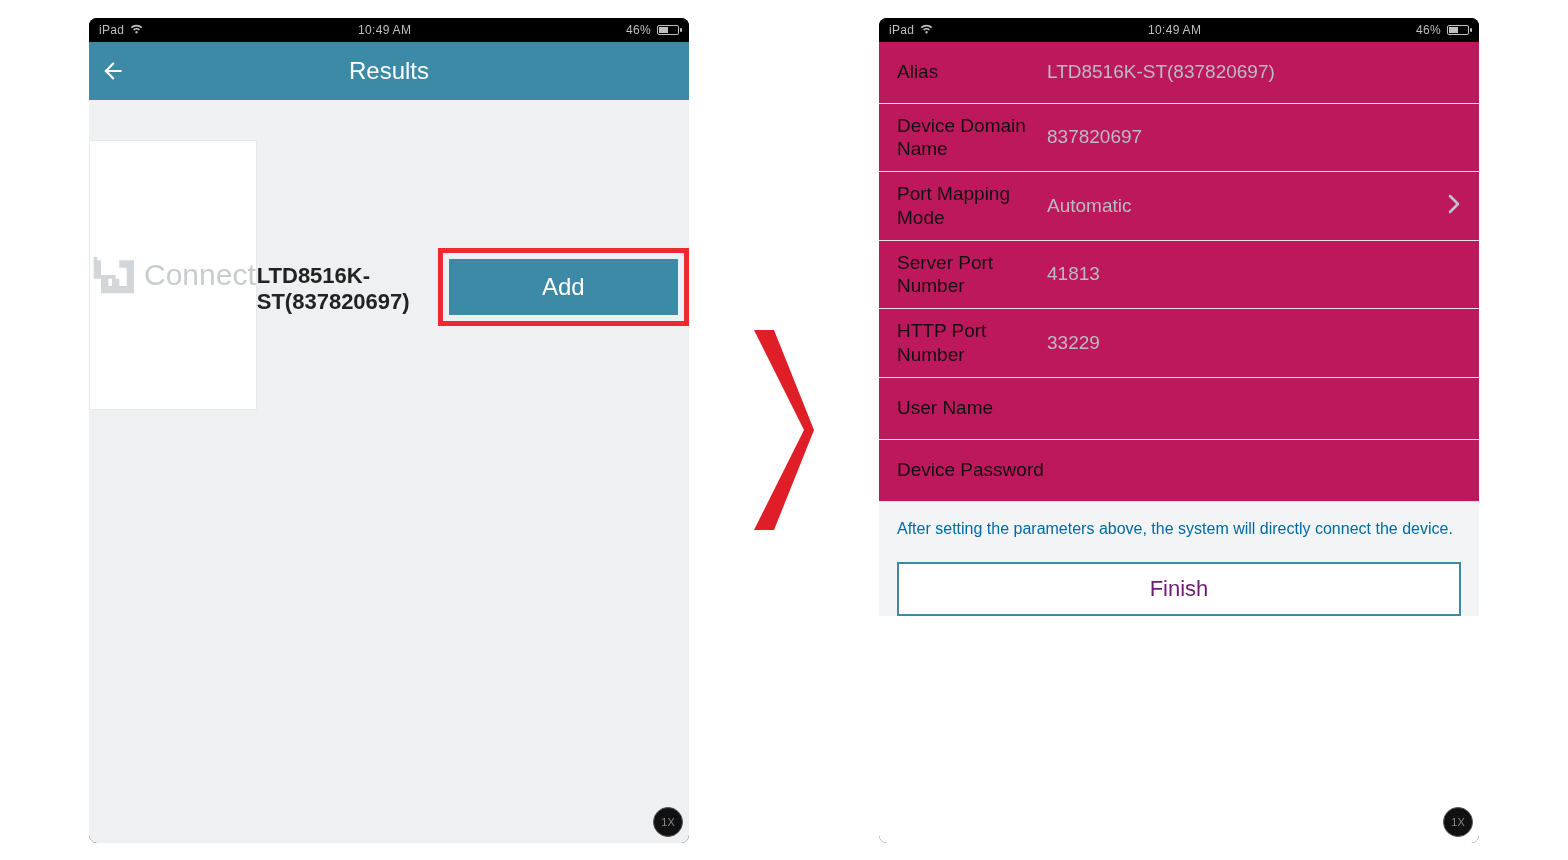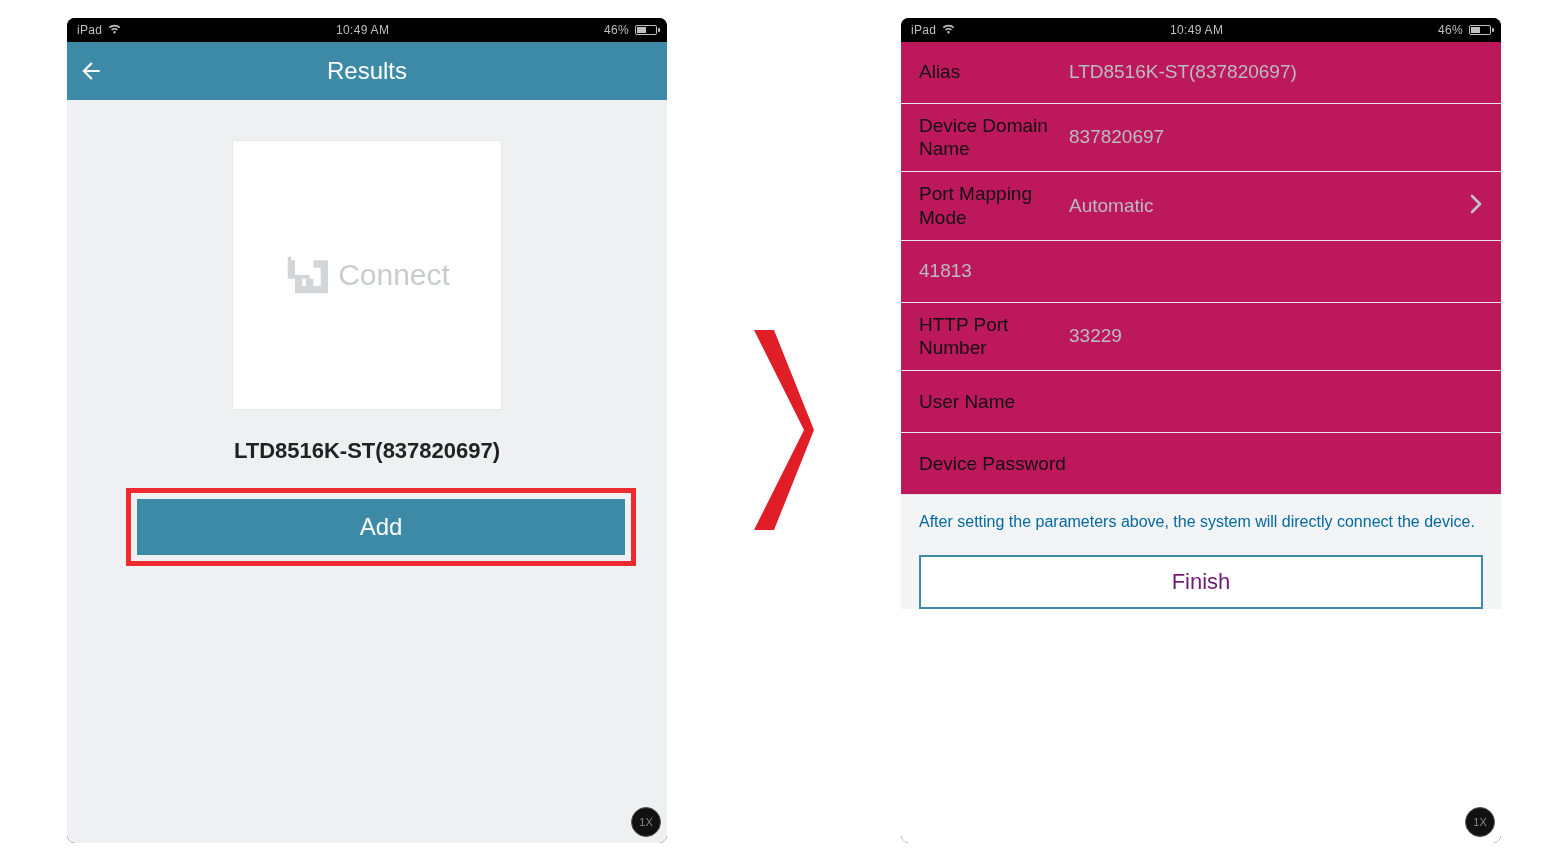--- a/index.html
+++ b/index.html
@@ -7,21 +7,21 @@
     font-family: -apple-system, "Helvetica Neue", Arial, sans-serif;
     background: #fff;
     width: 1568px;
     height: 860px;
     position: relative;
   }
   .layout {
     display: flex;
     align-items: center;
     justify-content: center;
-    gap: 82px;
+    gap: 60px;
     width: 100%;
     height: 100%;
     padding: 10px 20px;
   }
 
   
   .device {
     width: 600px;
     height: 825px;
     background: #000;
@@ -88,21 +88,21 @@
   .appbody {
     flex: 1;
     overflow: hidden;
   }
   .appbody.gray { background: #eef0f1; }
   .appbody.white { background: #fff; }
 
   
   .left-content {
     display:flex;
-    flex-direction:column;
+    flex-direction:row;
     align-items:center;
     padding-top: 40px;
   }
   .thumb-box {
     width: 270px;
     height: 270px;
     background:#fff;
     border:1px solid #e6e8ea;
     display:flex;
     align-items:center;
@@ -308,20 +308,21 @@
         <div class="row">
           <div class="label">Port Mapping Mode</div>
           <div class="value">Automatic</div>
           <div class="chev">
             <svg width="14" height="20" viewBox="0 0 14 20">
                 <path d="M3 2l8 8-8 8" stroke="#c2c5c8" stroke-width="2.5" fill="none" stroke-linecap="round" stroke-linejoin="round"></path>
               </svg>
           </div>
         </div>
         <div class="row">
+          <div class="label">Server Port Number</div>
           <div class="value">41813</div>
         </div>
         <div class="row">
           <div class="label">HTTP Port Number</div>
           <div class="value">33229</div>
         </div>
         <div class="row">
           <div class="label">User Name</div>
           <div class="value"></div>
         </div>

